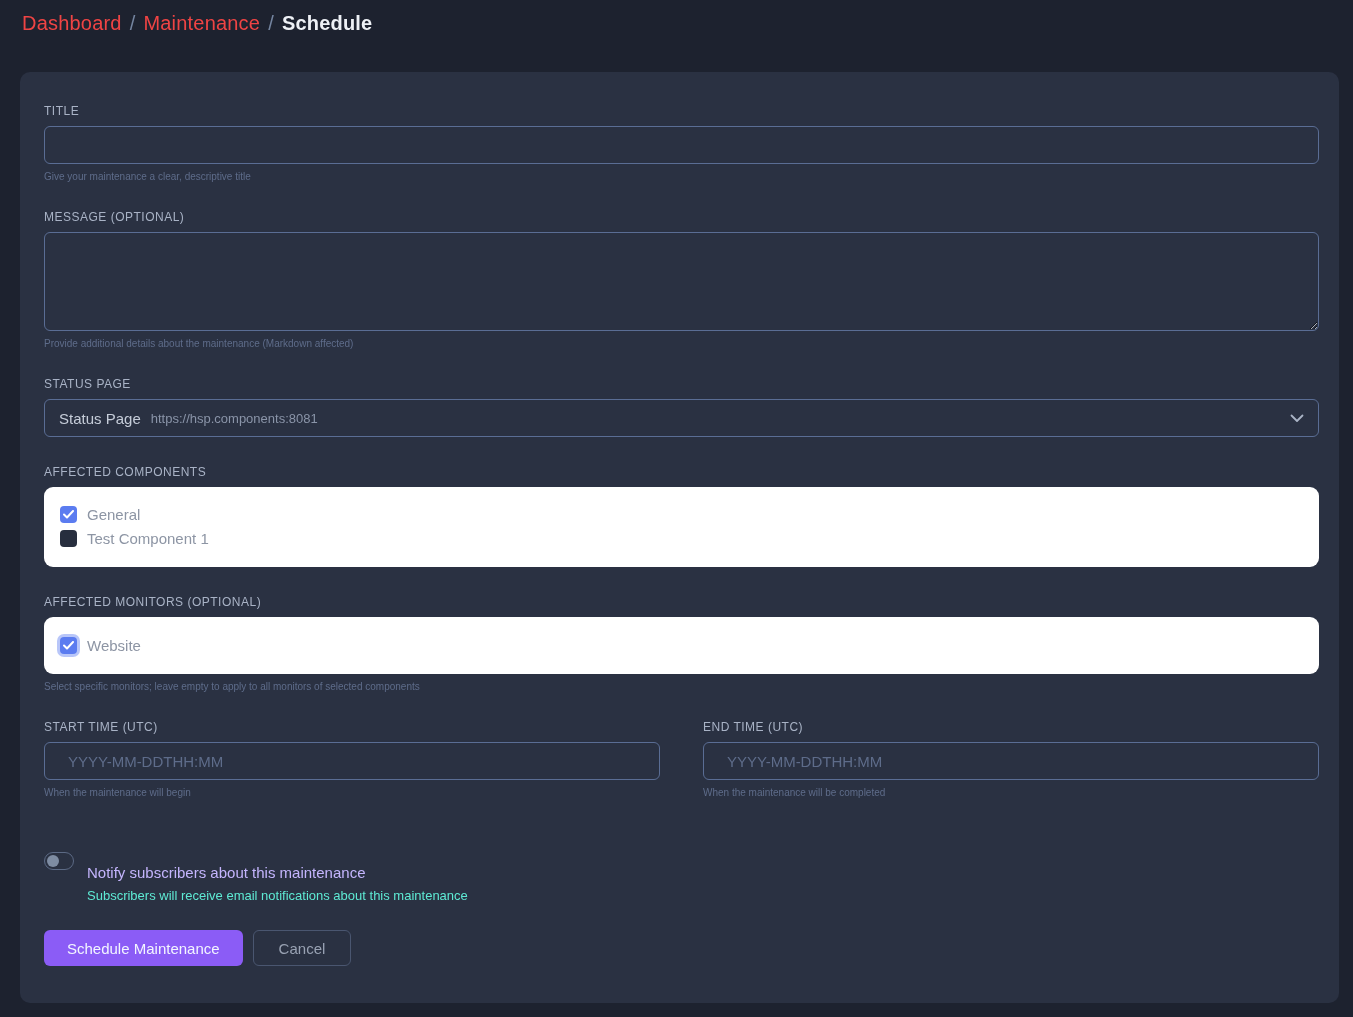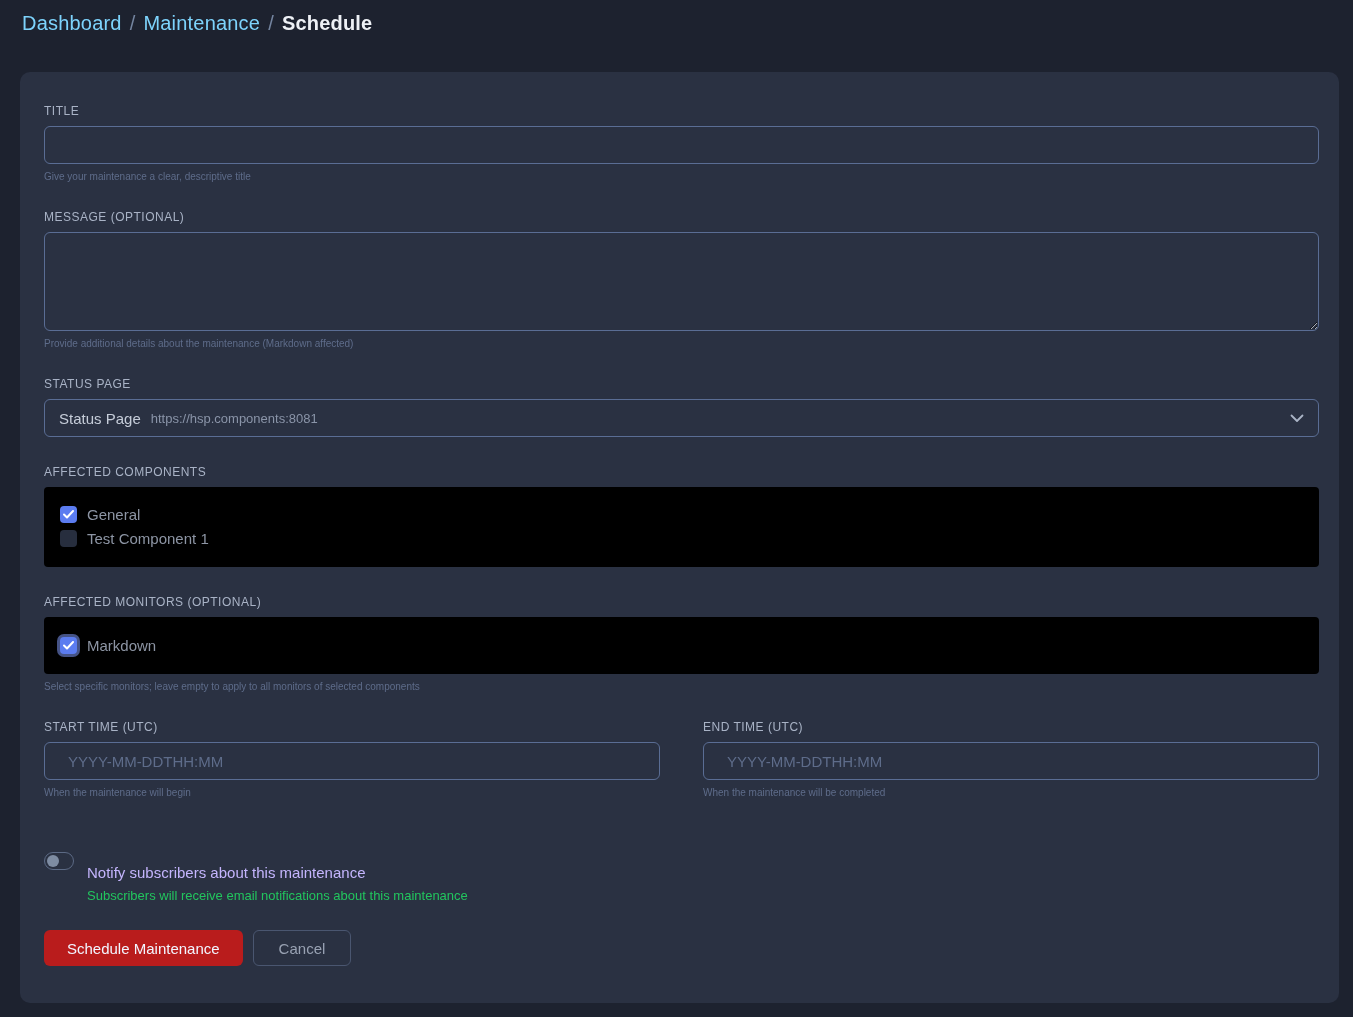--- a/index.html
+++ b/index.html
@@ -7,21 +7,21 @@
   body {
     background: #1d222f;
     font-family: "Liberation Sans", sans-serif;
     color: #e7ebf3;
     overflow: hidden;
   }
 
   
   .topbar { padding: 12px 22px 0 22px; height: 48px; }
   .breadcrumb { font-size: 20px; color: #7485a0; letter-spacing: 0.2px; }
-  .breadcrumb .crumb-link { color: #7dd3fc; cursor: pointer; }
+  .breadcrumb .crumb-link { color: #ef4444; cursor: pointer; }
   .breadcrumb .sep { color: #7485a0; padding: 0 8px; }
   .breadcrumb .current { color: #eef1f6; font-weight: 600; }
 
   
   .card {
     margin: 24px 14px 0 20px;
     width: 1319px;
     height: 931px;
     background: #2a3142;
     border-radius: 10px;
@@ -65,22 +65,22 @@
     align-items: center;
     padding: 0 14px;
     cursor: pointer;
   }
   .select-name { font-size: 15px; color: #c6cdd9; }
   .select-url { font-size: 13px; color: #8a94a8; margin-left: 10px; }
   .select-chevron { margin-left: auto; display: flex; align-items: center; }
 
   
   .check-panel {
-    background: #000000;
-    border-radius: 4px;
+    background: #ffffff;
+    border-radius: 9px;
     padding: 15px 16px 17px 16px;
   }
   .check-panel.single { padding: 16px 16px 17px 16px; }
   .check-row {
     display: flex;
     align-items: center;
     height: 24px;
     cursor: pointer;
   }
   .checkbox {
@@ -112,33 +112,33 @@
     flex: 0 0 auto;
   }
   .toggle .knob {
     position: absolute;
     left: 2px; top: 2px;
     width: 12px; height: 12px;
     border-radius: 50%;
     background: #7e8ca2;
   }
   .toggle-label { margin-left: 13px; font-size: 15px; color: #c4b5fd; margin-top: 24px; }
-  .toggle-helper { margin-left: 43px; margin-top: 7px; font-size: 13px; color: #22c55e; }
+  .toggle-helper { margin-left: 43px; margin-top: 7px; font-size: 13px; color: #5eead4; }
 
   
   .button-row { margin-top: 27px; display: flex; align-items: center; }
   .btn {
     height: 36px;
     border-radius: 6px;
     font-family: "Liberation Sans", sans-serif;
     font-size: 15px;
     cursor: pointer;
   }
   .btn-primary {
-    background: #b91c1c;
+    background: #8b5cf6;
     color: #f2f5ff;
     border: none;
     padding: 0 23px;
   }
   .btn-secondary {
     background: transparent;
     color: #99a2b3;
     border: 1px solid #4a5670;
     padding: 0 25px;
     margin-left: 10px;
@@ -205,21 +205,21 @@
   <div class="form-group">
     <label class="field-label">AFFECTED MONITORS (OPTIONAL)</label>
     <div class="check-panel single">
 
         <div class="check-row">
           <span class="checkbox checked focused">
             <svg width="11" height="9" viewBox="0 0 11 9" fill="none">
               <path d="M1 4.5 L4 7.5 L10 1" stroke="#ffffff" stroke-width="2" stroke-linecap="round" stroke-linejoin="round"></path>
             </svg>
           </span>
-          <span class="check-label">Markdown</span>
+          <span class="check-label">Website</span>
         </div>
       </div>
     <div class="helper">Select specific monitors; leave empty to apply to all monitors of selected components</div>
   </div>
 
   <div class="form-group time-row">
     <div class="time-col">
       <label class="field-label">START TIME (UTC)</label>
       <input class="text-input" type="text" value="" placeholder="YYYY-MM-DDTHH:MM" style="">
       <div class="helper">When the maintenance will begin</div>

